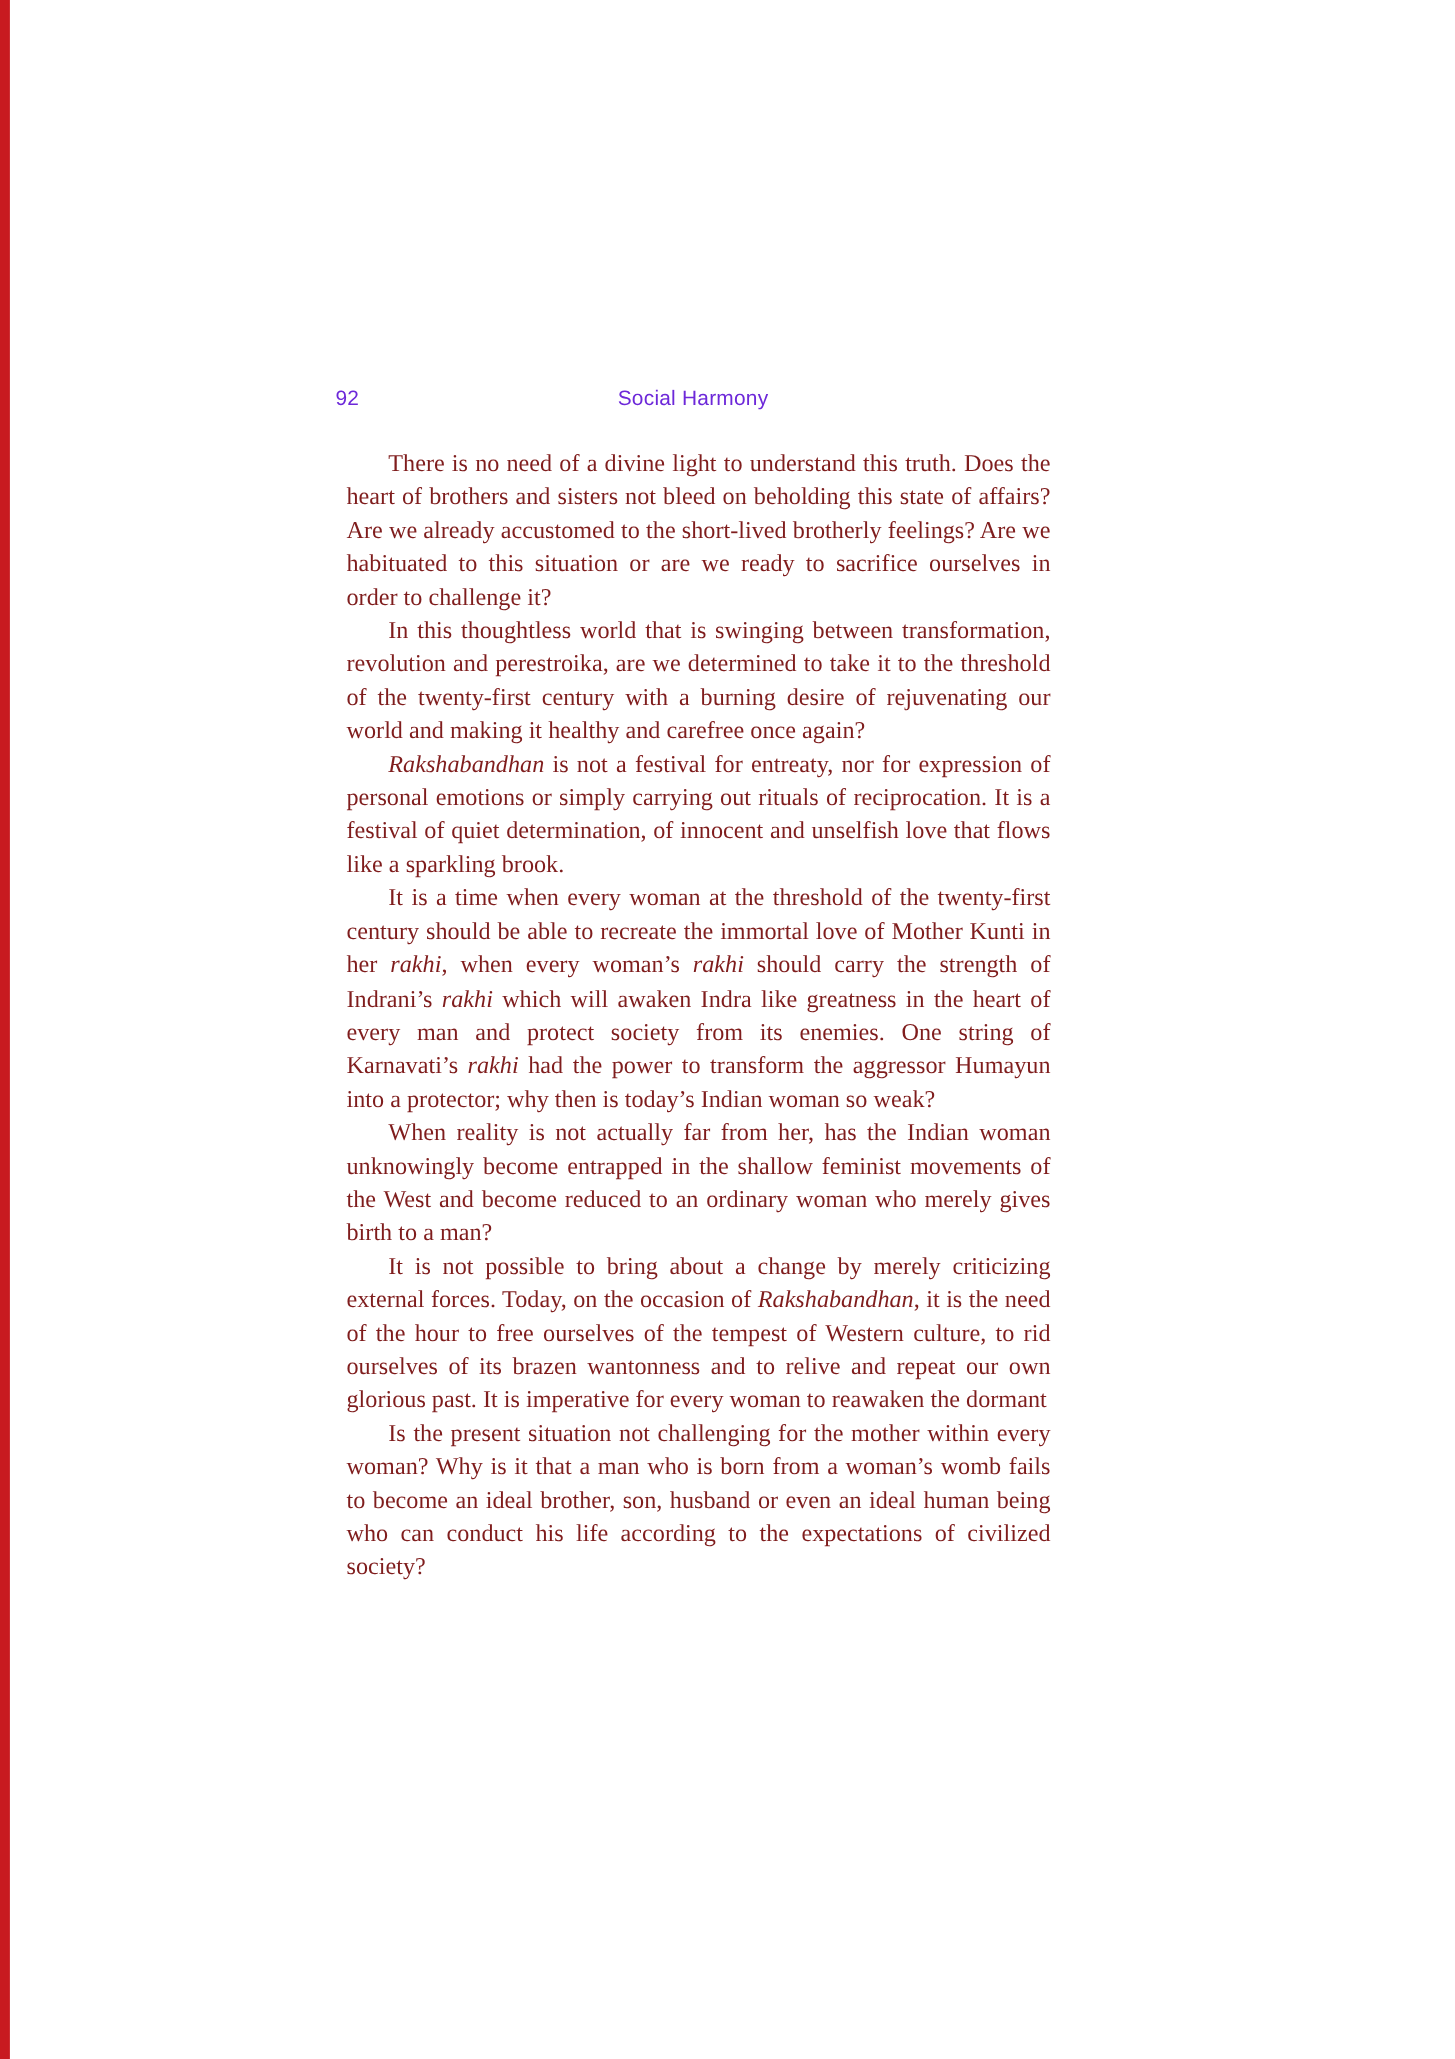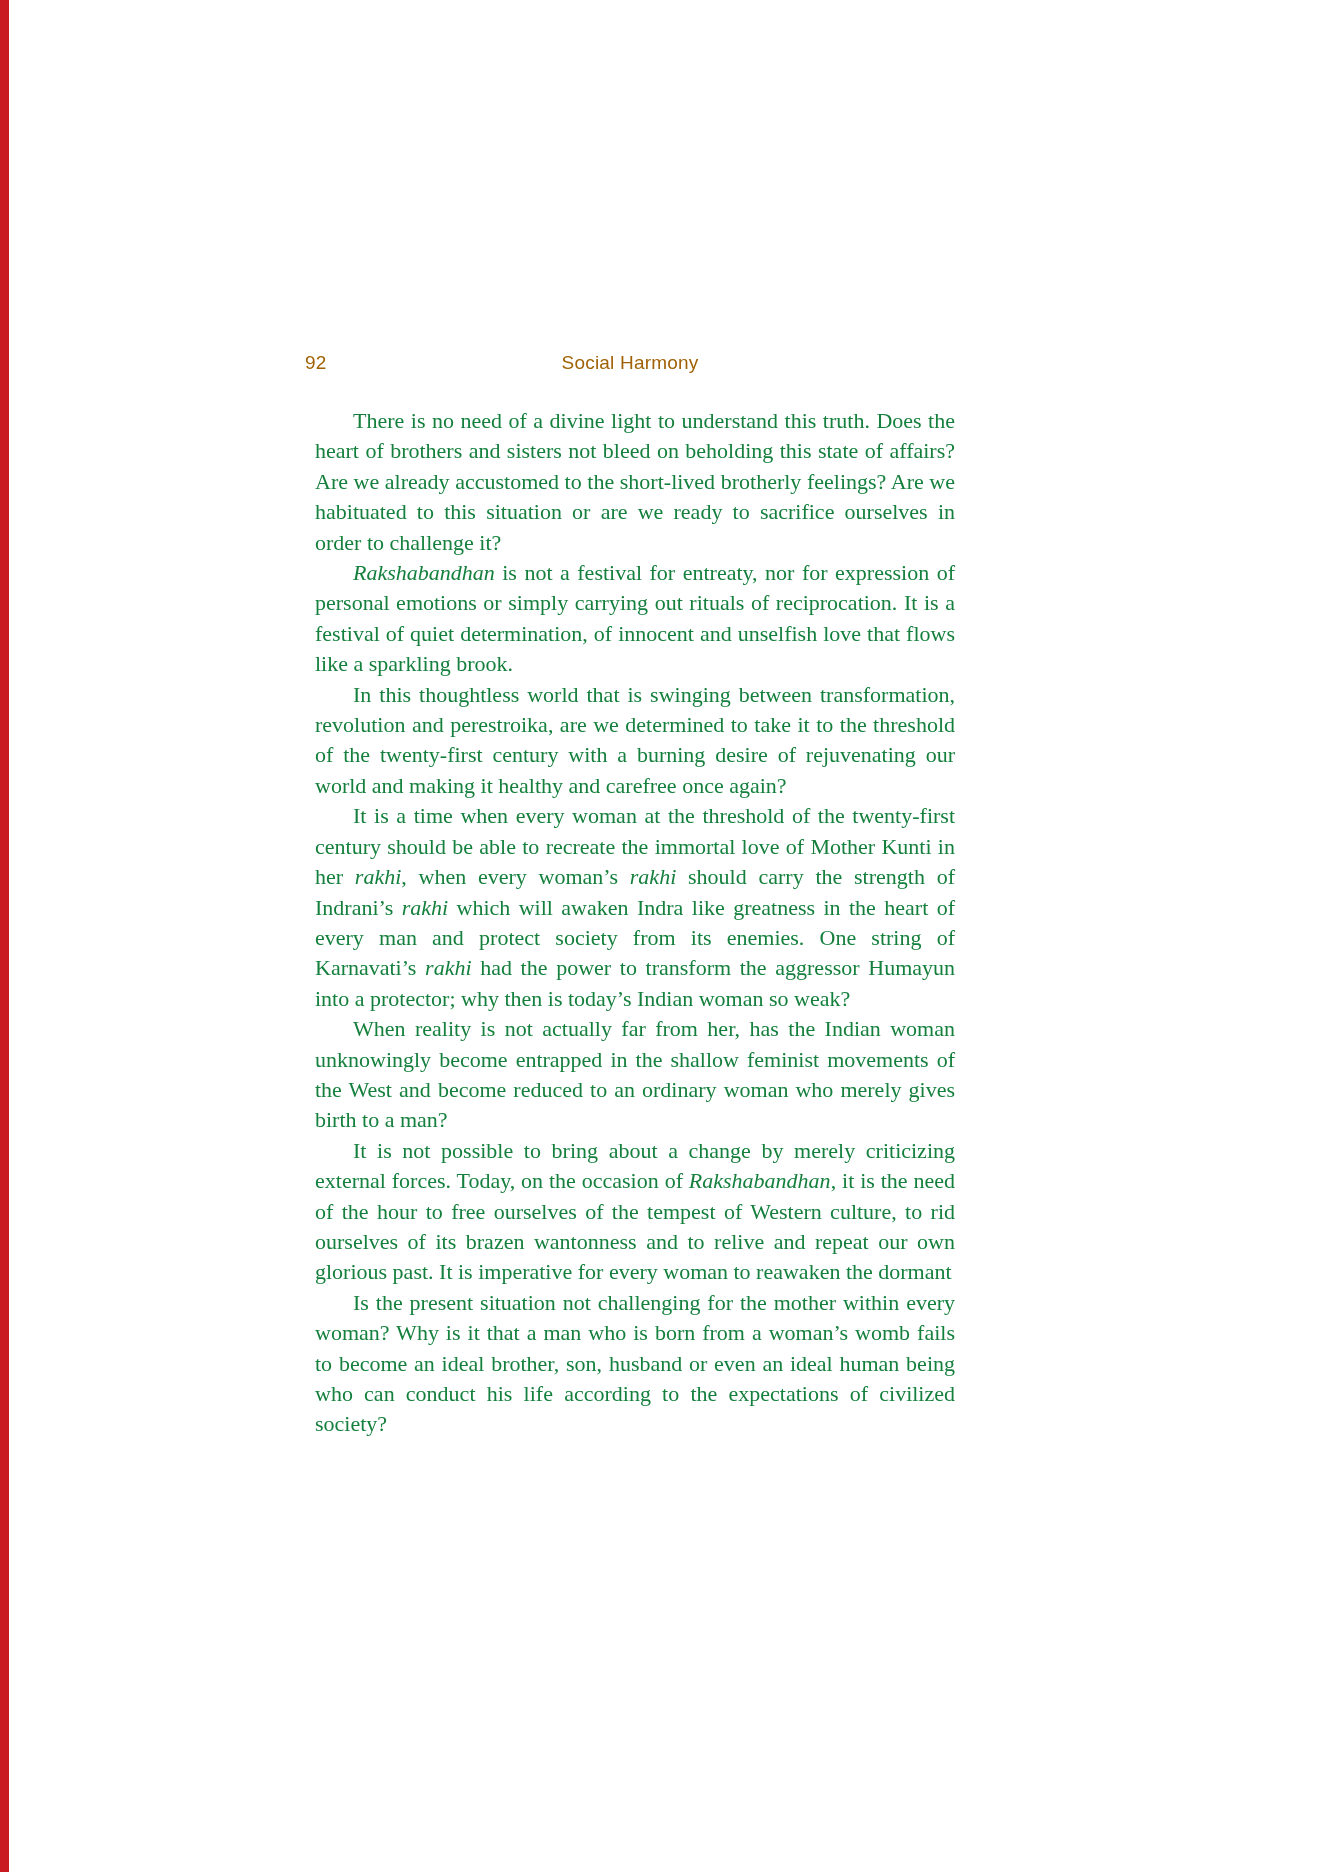--- a/index.html
+++ b/index.html
@@ -28,21 +28,21 @@
     background: #c81a20;
   }
   .running-header {
     position: absolute;
     left: 315px;
     top: 352px;
     width: 640px;
     height: 28px;
     font-family: "Liberation Sans", sans-serif;
     font-size: 19px;
-    color: #a16207;
+    color: #6d28d9;
     letter-spacing: 0.2px;
     text-align: right;
   }
   .running-header .pagenum {
     position: absolute;
     left: -10px;
     top: 0;
   }
   .running-header .title {
     position: absolute;
@@ -76,22 +76,22 @@
 <body>
 
 <div class="page" style="background: rgb(255, 255, 255);">
   <div class="red-edge" style="background: rgb(200, 26, 32);"></div>
 
   <header class="running-header">
     <span class="pagenum">92</span>
     <span class="title">Social Harmony</span>
   </header>
 
-  <main class="textblock" id="paragraphs" style="color: #15803d;">
+  <main class="textblock" id="paragraphs" style="color: #7f1d1d;">
       <p><span>There is no need of a divine light to understand this truth. Does the heart of brothers and sisters not bleed on beholding this state of affairs? Are we already accustomed to the short-lived brotherly feelings? Are we habituated to this situation or are we ready to sacrifice ourselves in order to challenge it?</span></p>
+      <p><span>In this thoughtless world that is swinging between transformation, revolution and perestroika, are we determined to take it to the threshold of the twenty-first century with a burning desire of rejuvenating our world and making it healthy and carefree once again?</span></p>
       <p><em>Rakshabandhan</em><span> is not a festival for entreaty, nor for expression of personal emotions or simply carrying out rituals of reciprocation. It is a festival of quiet determination, of innocent and unselfish love that flows like a sparkling brook.</span></p>
-      <p><span>In this thoughtless world that is swinging between transformation, revolution and perestroika, are we determined to take it to the threshold of the twenty-first century with a burning desire of rejuvenating our world and making it healthy and carefree once again?</span></p>
       <p><span>It is a time when every woman at the threshold of the twenty-first century should be able to recreate the immortal love of Mother Kunti in her </span><em>rakhi</em><span>, when every woman’s </span><em>rakhi</em><span> should carry the strength of Indrani’s </span><em>rakhi</em><span> which will awaken Indra like greatness in the heart of every man and protect society from its enemies. One string of Karnavati’s </span><em>rakhi</em><span> had the power to transform the aggressor Humayun into a protector; why then is today’s Indian woman so weak?</span></p>
       <p><span>When reality is not actually far from her, has the Indian woman unknowingly become entrapped in the shallow feminist movements of the West and become reduced to an ordinary woman who merely gives birth to a man?</span></p>
       <p><span>It is not possible to bring about a change by merely criticizing external forces. Today, on the occasion of </span><em>Rakshabandhan</em><span>, it is the need of the hour to free ourselves of the tempest of Western culture, to rid ourselves of its brazen wantonness and to relive and repeat our own glorious past. It is imperative for every woman to reawaken the dormant</span></p>
       <p><span>Is the present situation not challenging for the mother within every woman? Why is it that a man who is born from a woman’s womb fails to become an ideal brother, son, husband or even an ideal human being who can conduct his life according to the expectations of civilized society?</span></p>
     </main>
 </div>
 
 </body></html>

